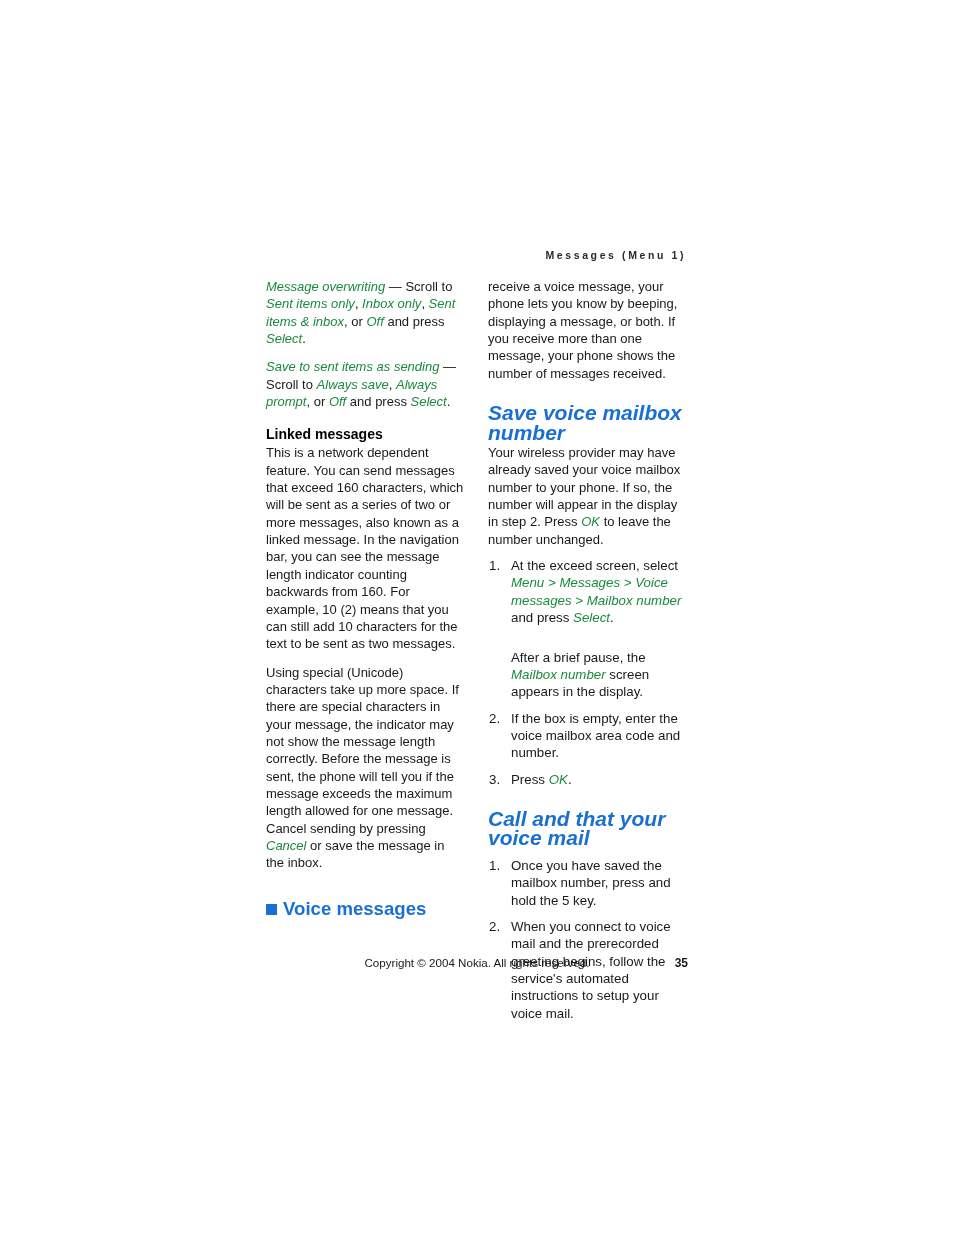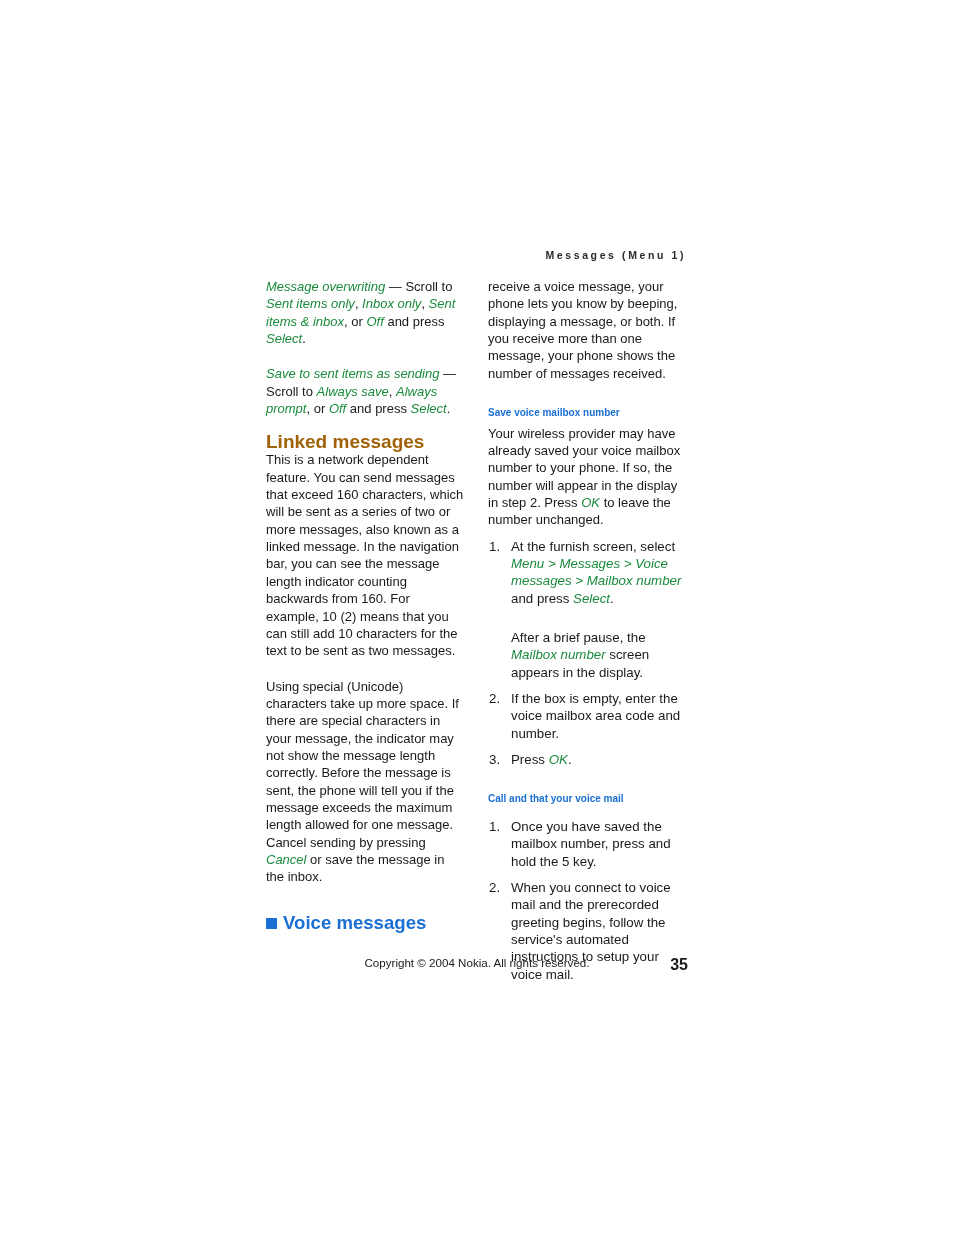--- a/index.html
+++ b/index.html
@@ -53,38 +53,39 @@
   .col-left  { left: 0; }
   .col-right { left: 222px; }
 
   p, .para {
     margin: 0 0 0 0;
     font-size: 13px;
     line-height: 17.35px;
     color: #1a1a1a;
   }
 
-  .para + .para { margin-top: 18px; }
+  .para + .para { margin-top: 11px; }
 
   .green  { color: #1a8a3c; font-style: italic; }
 
   
   h3.sub {
     margin: 16px 0 1px 0;
-    font-size: 19px;
+    font-size: 14px;
     line-height: 17px;
     font-weight: bold;
-    color: #a16207;
+    color: #000000;
   }
   h2.sec {
     margin: 21px 0 2px 0;
-    font-size: 10px;
+    font-size: 21px;
     line-height: 19.5px;
     font-weight: bold;
     color: #1a6fd4;
+    font-style: italic;
   }
   h1.chapter {
     margin: 25px 0 3px 0;
     font-size: 18.6px;
     line-height: 23px;
     font-weight: bold;
     color: #1a6fd4;
   }
   .sq {
     display: inline-block;
@@ -138,21 +139,21 @@
     top: 0;
     width: 422px;
     text-align: center;
     white-space: nowrap;
   }
   .footer .pagenum {
     position: absolute;
     right: 0;
     top: 0;
     font-weight: bold;
-    font-size: 16px;
+    font-size: 12px;
   }
 </style>
 </head>
 <body>
 
 <div class="page">
 
   <div class="running-header">Messages (Menu 1)</div>
 
   <div class="columns">
@@ -178,21 +179,21 @@
 
       <p class="para">receive a voice message, your phone lets you know by beeping, displaying a message, or both. If you receive more than one message, your phone shows the number of messages received.</p>
 
       <h2 class="sec">Save voice mailbox number</h2>
 
       <p class="para"><span>Your wireless provider may have already saved your voice mailbox number to your phone. If so, the number will appear in the display in step 2. Press </span><span class="green">OK</span><span> to leave the number unchanged.</span></p>
 
       <ol class="steps">
 
         <li>
-          <span class="num">1.</span><span>At the furnish screen, select </span><span class="green">Menu</span><span class="green"> &gt; </span><span class="green">Messages</span><span class="green"> &gt; </span><span class="green">Voice messages</span><span class="green"> &gt; </span><span class="green">Mailbox number</span><span> and press </span><span class="green">Select</span><span>.</span>
+          <span class="num">1.</span><span>At the exceed screen, select </span><span class="green">Menu</span><span class="green"> &gt; </span><span class="green">Messages</span><span class="green"> &gt; </span><span class="green">Voice messages</span><span class="green"> &gt; </span><span class="green">Mailbox number</span><span> and press </span><span class="green">Select</span><span>.</span>
           <div class="substep"><span>After a brief pause, the </span><span class="green">Mailbox number</span><span> screen appears in the display.</span></div>
         </li>
 
         <li>
           <span class="num">2.</span><span>If the box is empty, enter the voice mailbox area code and number.</span>
         </li>
 
         <li>
           <span class="num">3.</span><span>Press </span><span class="green">OK</span><span>.</span>
         </li>

